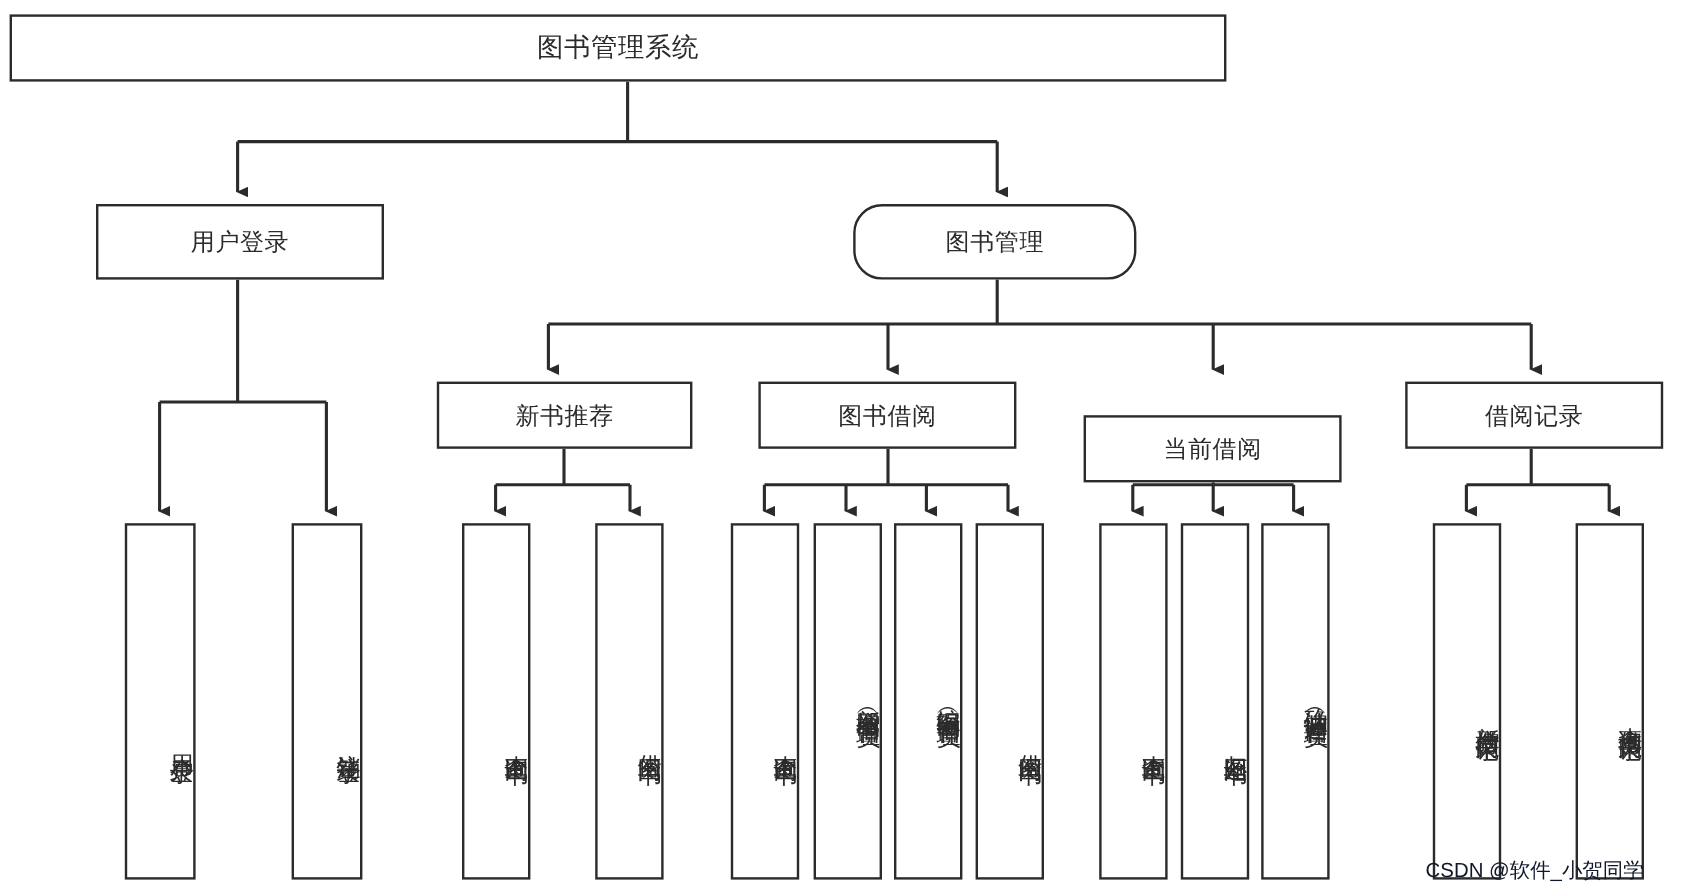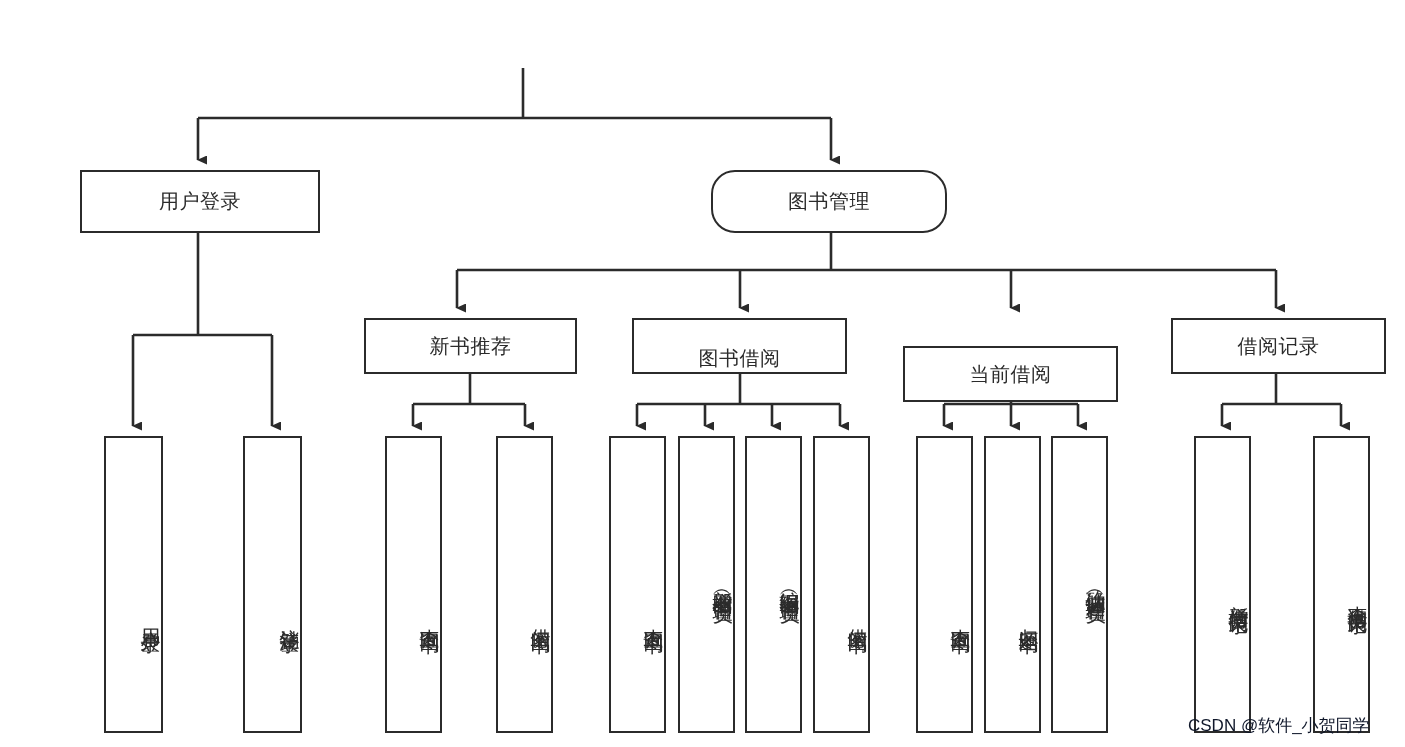--- a/index.html
+++ b/index.html
@@ -112,34 +112,37 @@
       <path d="M1011,404 L1011,426" marker-end="url(#arrow)"></path>
       <path d="M1078,404 L1078,426" marker-end="url(#arrow)"></path>
 
       <path d="M1276,374 L1276,404"></path>
       <path d="M1222,404 L1341,404"></path>
       <path d="M1222,404 L1222,426" marker-end="url(#arrow)"></path>
       <path d="M1341,404 L1341,426" marker-end="url(#arrow)"></path>
     </g>
   </svg>
 
+  <div class="node root" style="left:8px; top:12px; width:1014px; height:56px;">
+    <span>图书管理系统</span>
+  </div>
 
   <div class="node lvl2" style="left:80px; top:170px; width:240px; height:63px;">
     <span>用户登录</span>
   </div>
 
   <div class="node lvl2" style="left:711px; top:170px; width:236px; height:63px;border-radius:24px;">
     <span>图书管理</span>
   </div>
 
   <div class="node lvl3" style="left:364px; top:318px; width:213px; height:56px;">
     <span>新书推荐</span>
   </div>
 
-  <div class="node lvl3" style="left:632px; top:318px; width:215px; height:56px;align-items:flex-end;">
+  <div class="node lvl3" style="left:632px; top:318px; width:215px; height:56px;">
     <span>图书借阅</span>
   </div>
 
   <div class="node lvl3" style="left:903px; top:318px; width:215px; height:56px;margin-top:28px;">
     <span>当前借阅</span>
   </div>
 
   <div class="node lvl3" style="left:1171px; top:318px; width:215px; height:56px;">
     <span>借阅记录</span>
   </div>

